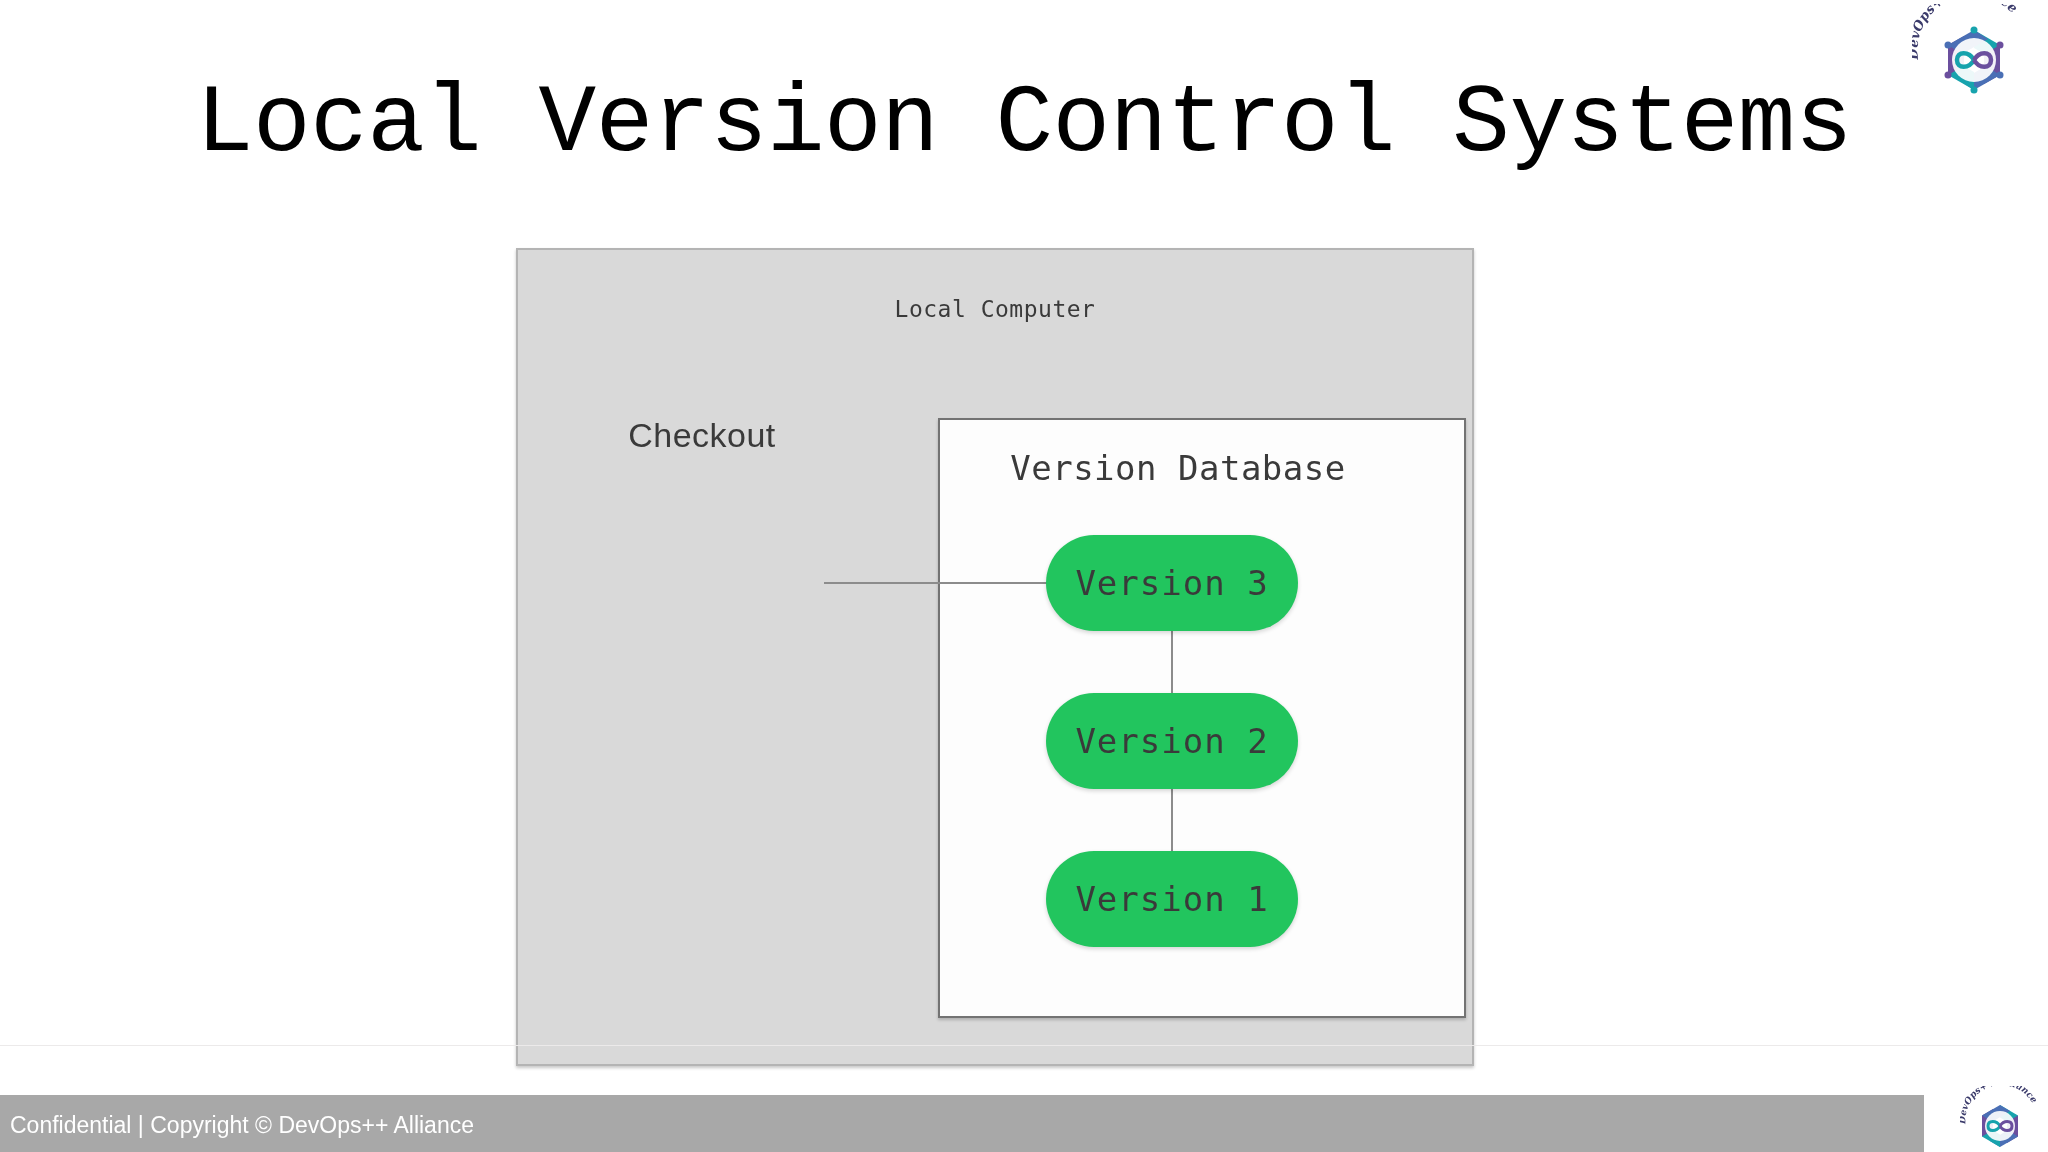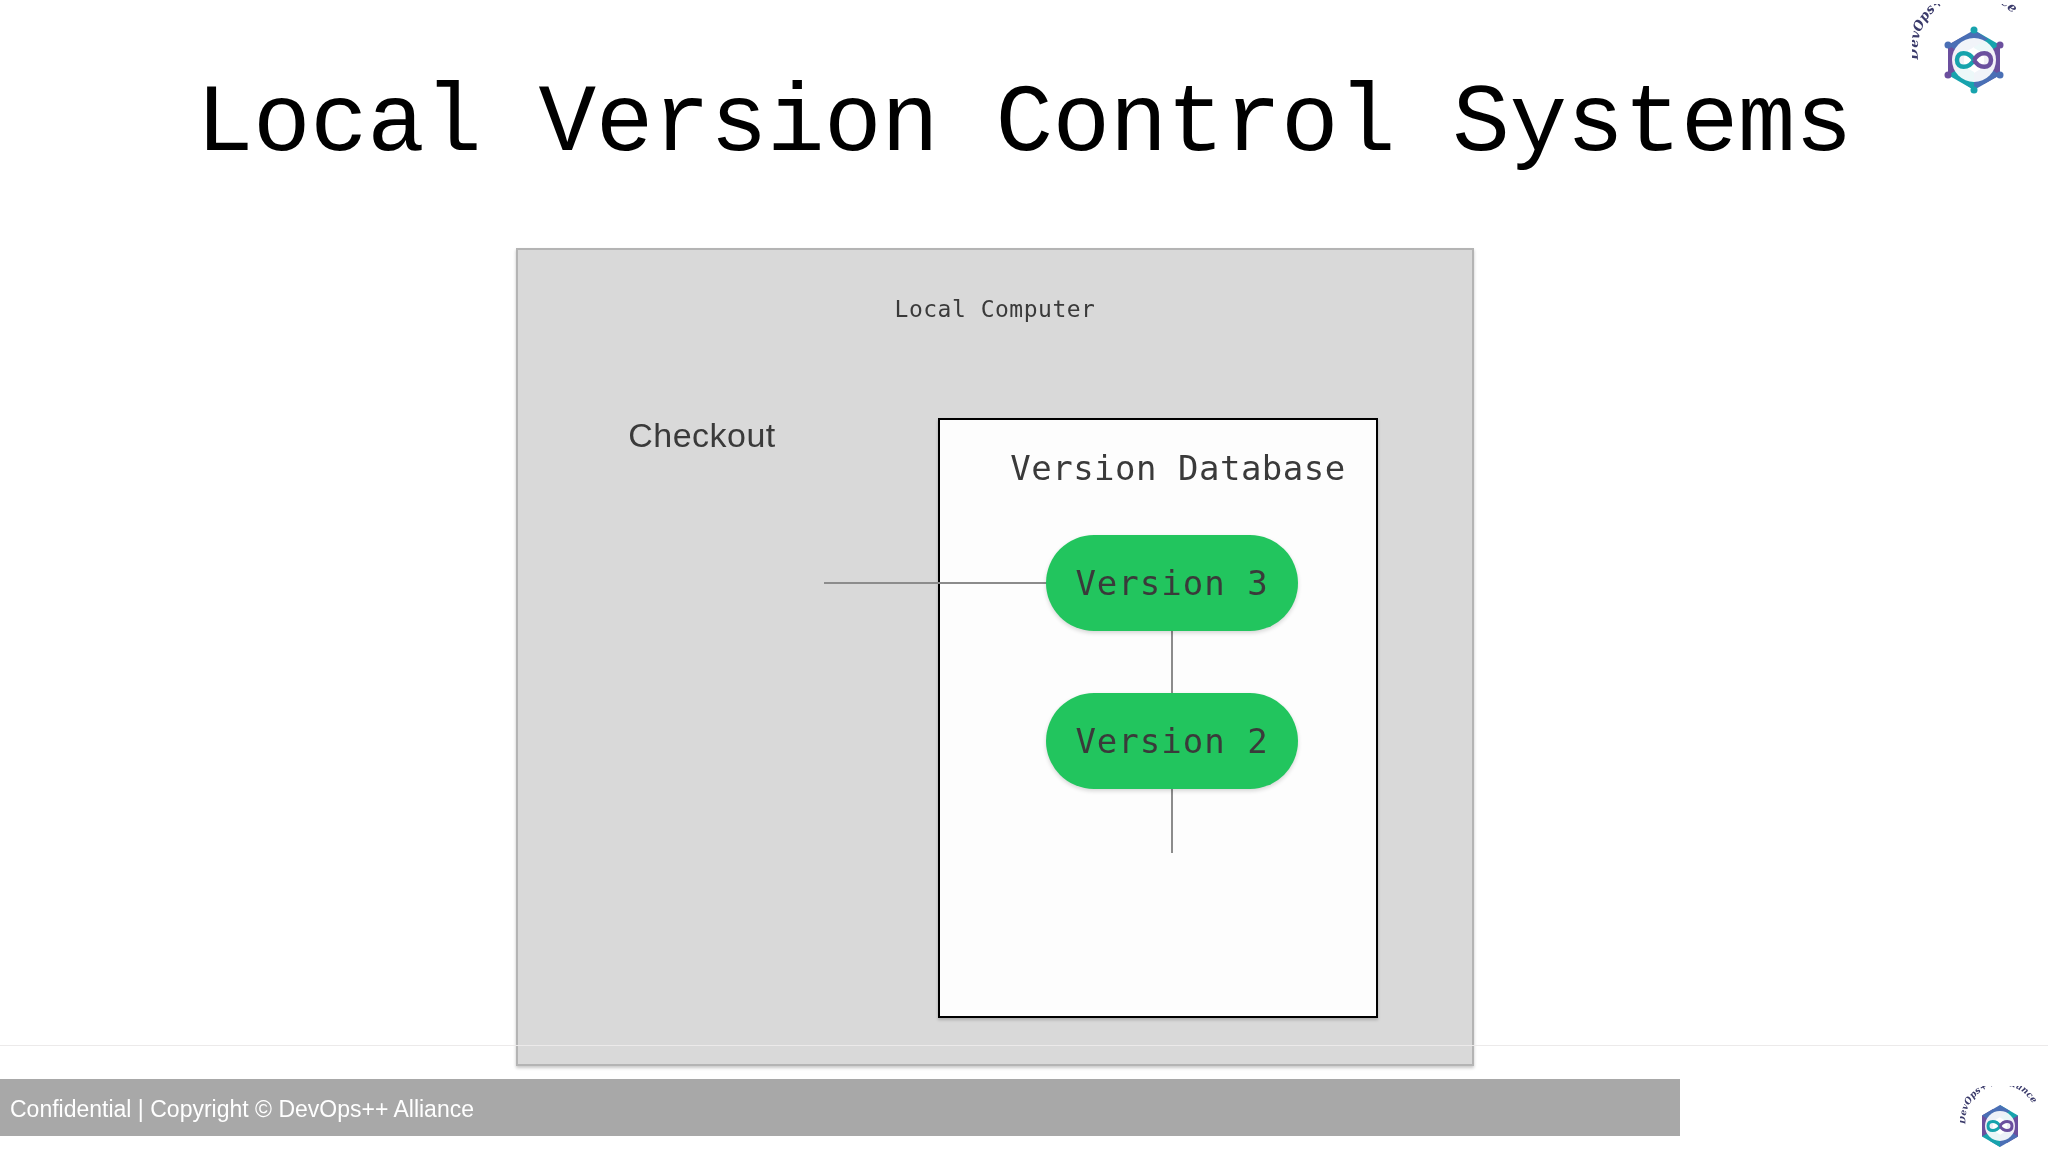--- a/index.html
+++ b/index.html
@@ -87,24 +87,24 @@
     font-size: 34px;
     color: #3a3a3a;
     letter-spacing: 0.5px;
   }
 
   
   .version-db-box {
     position: absolute;
     left: 422px;
     top: 170px;
-    width: 440px;
+    width: 528px;
     height: 600px;
     background: #fdfdfd;
-    border: 2px solid #000000;
+    border: 2px solid #737373;
     box-sizing: border-box;
     box-shadow: 0 2px 3px rgba(0,0,0,0.20);
   }
   .label-version-db {
     position: absolute;
     left: 0;
     top: 28px;
     width: 476px;
     text-align: center;
     font-family: "DejaVu Sans Mono", monospace;
@@ -181,22 +181,22 @@
     position: absolute;
     left: 0;
     top: 1045px;
     width: 2048px;
     height: 1px;
     background: #eceaea;
   }
   .footer-bar {
     position: absolute;
     left: 0;
-    bottom: 16px;
-    width: 1680px;
+    bottom: 0;
+    width: 1924px;
     height: 57px;
     background: #a8a8a8;
   }
   .footer-text {
     position: absolute;
     left: 10px;
     top: 17px;
     font-family: "Liberation Sans", sans-serif;
     font-size: 23px;
     color: #ffffff;
@@ -255,20 +255,21 @@
     <div class="label-version-db">Version Database</div>
   </div>
 
   <div class="conn conn-file-v3"></div>
   <div class="conn conn-v3-v2"></div>
   <div class="conn conn-v2-v1"></div>
 
 
   <div class="node-version node-v3">Version 3</div>
   <div class="node-version node-v2">Version 2</div>
+  <div class="node-version node-v1">Version 1</div>
 </div>
 
 <div class="content-divider"></div>
 
 <div class="footer-bar">
   <div class="footer-text">Confidential  |  Copyright © DevOps++ Alliance</div>
 </div>
 
 <div class="brand-logo-small">
   <svg viewBox="0 0 78 66" width="78" height="66">

